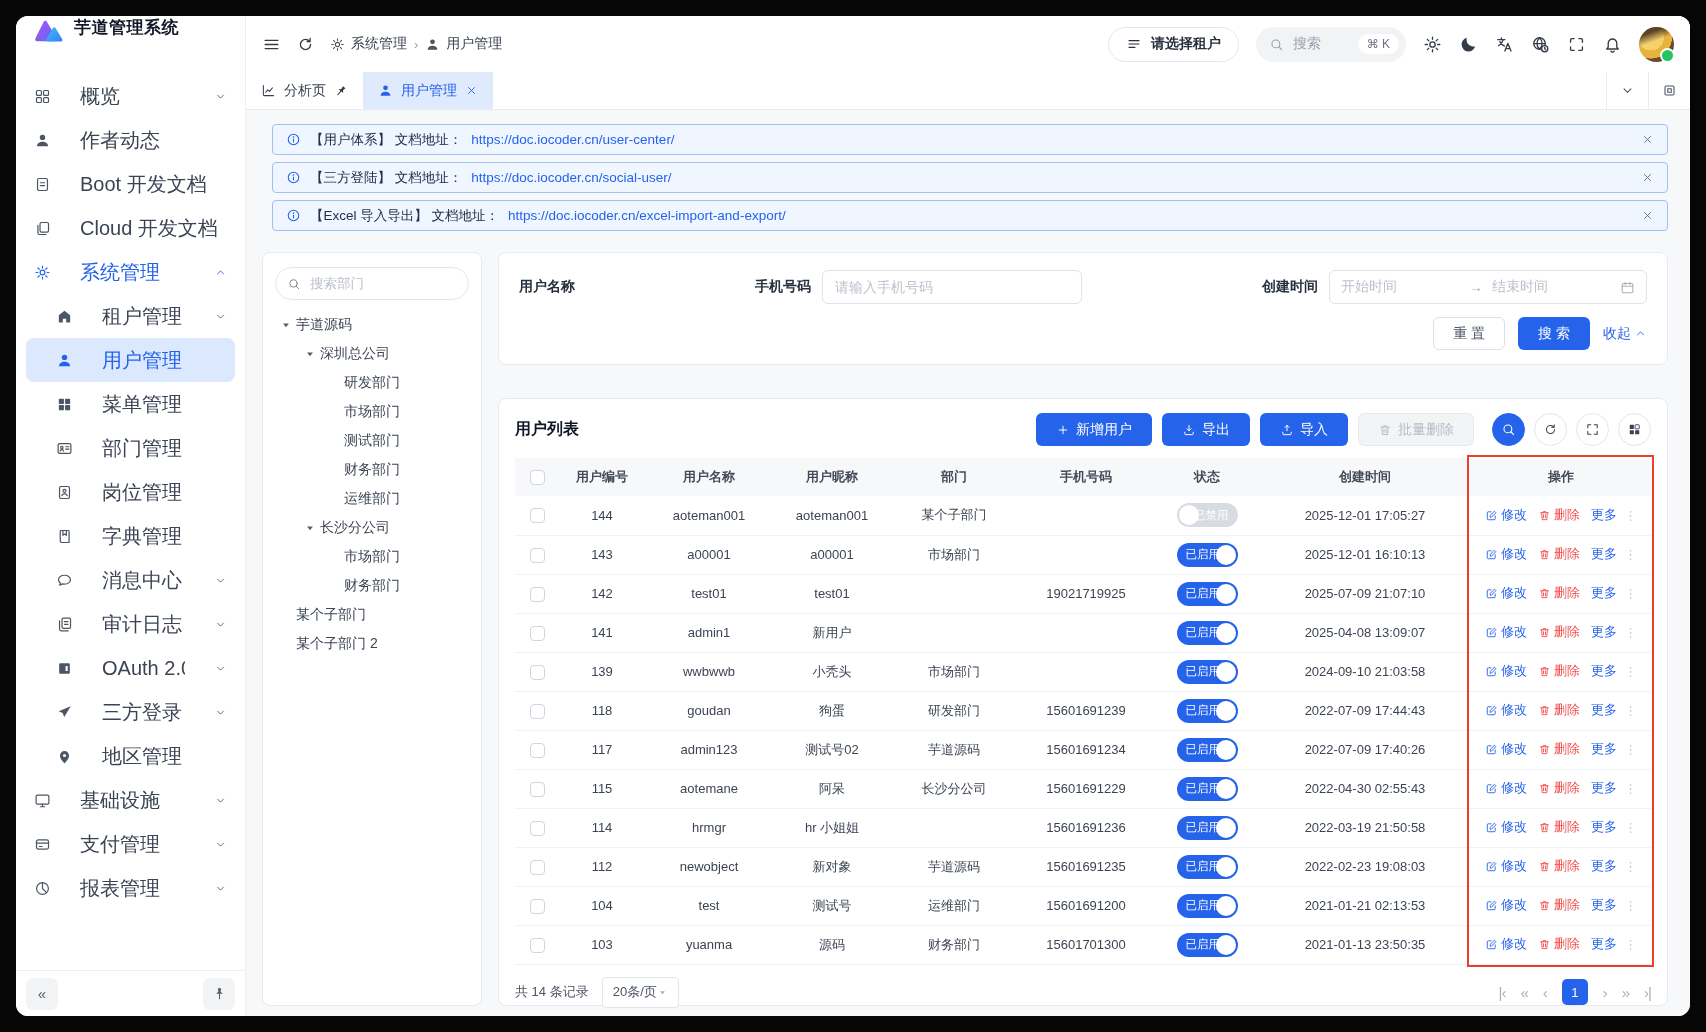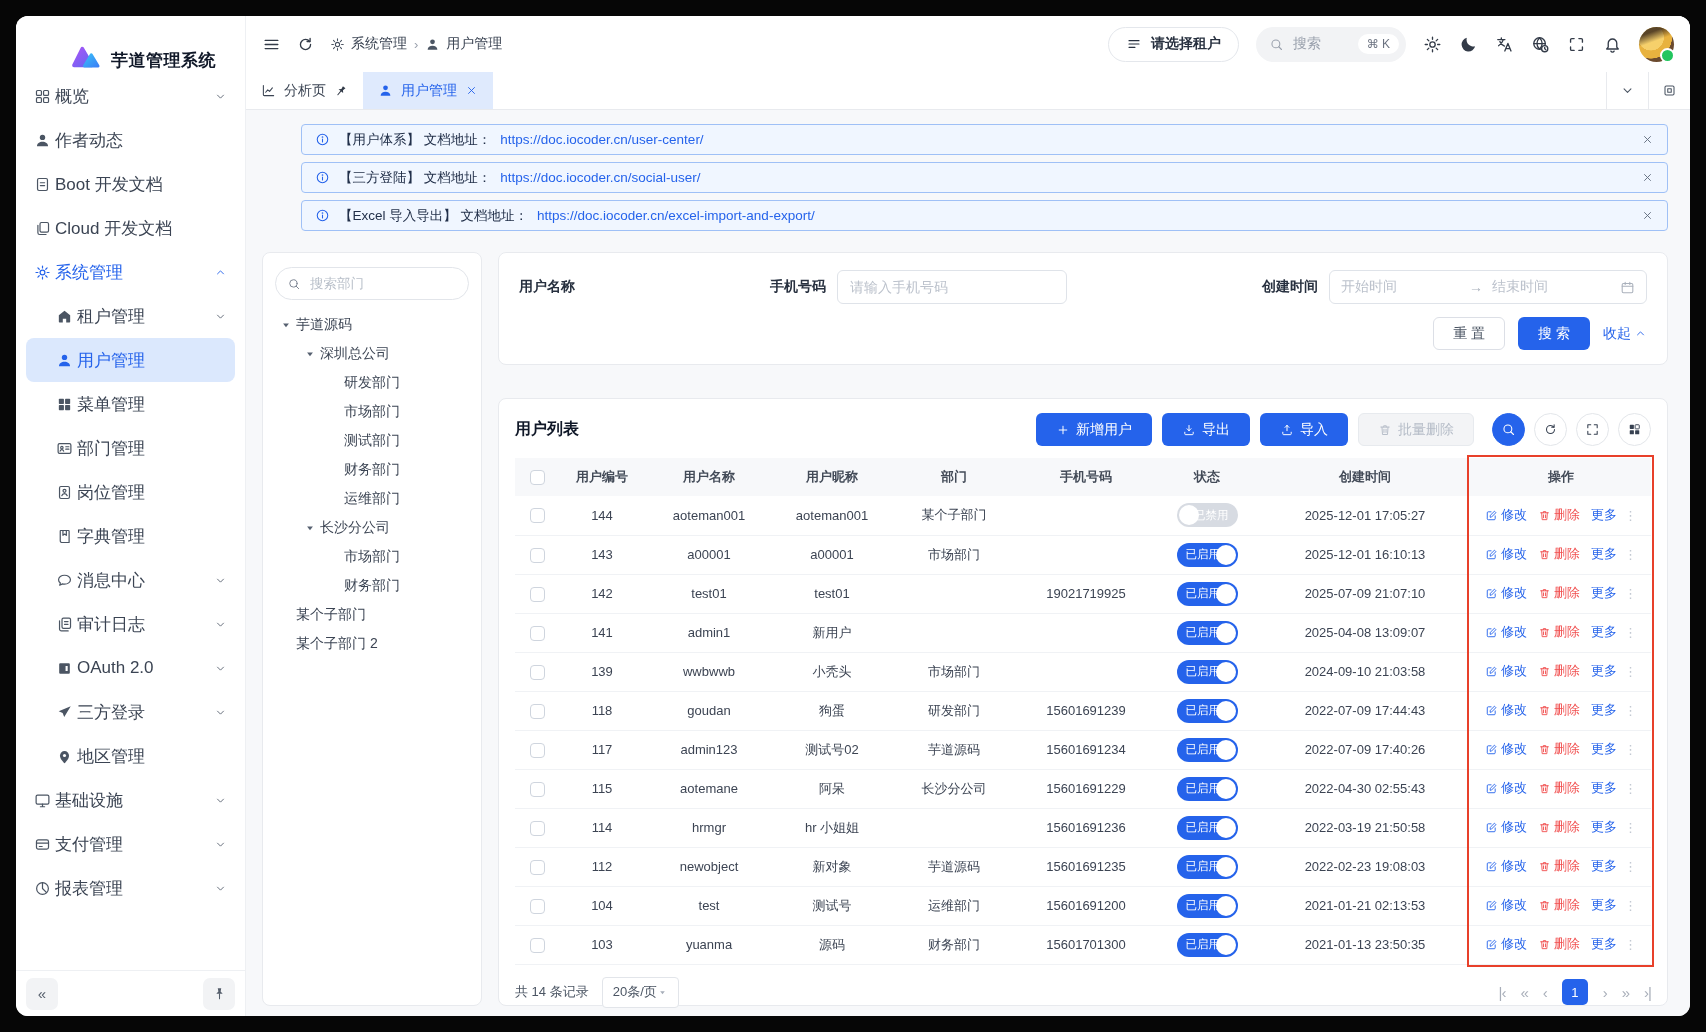--- a/index.html
+++ b/index.html
@@ -3,25 +3,25 @@
 <meta charset="utf-8">
 <style>
   html,body{margin:0;padding:0;}
   body{width:1706px;height:1032px;background:#060606;font-family:"Liberation Sans","DejaVu Sans",sans-serif;overflow:hidden;position:relative;}
   *{box-sizing:border-box;}
   .window{position:absolute;left:16px;top:16px;width:1674px;height:1000px;background:#fff;border-radius:12px;overflow:hidden;display:flex;}
   .i{display:inline-flex;width:16px;height:16px;flex:none;}
   .i svg{width:100%;height:100%;}
   
   .sidebar{width:230px;flex:none;border-right:1px solid #eef0f3;display:flex;flex-direction:column;background:#fff;}
-  .logo-row{height:56px;display:flex;align-items:flex-end;gap:10px;padding:0 18px;flex:none;margin-left:37px;}
+  .logo-row{height:56px;display:flex;align-items:flex-start;gap:10px;padding:0 18px;flex:none;}
   .logo-row .i{width:30px;height:30px;}
   .logo-text{font-size:17px;font-weight:700;color:#101828;letter-spacing:.5px;}
   .menu{flex:1;overflow:hidden;padding:2px 10px;}
-  .m-item{height:44px;display:flex;align-items:center;gap:4px;padding:0 8px;border-radius:8px;color:#3b4453;font-size:17px;cursor:pointer;}
+  .m-item{height:44px;display:flex;align-items:center;gap:29px;padding:0 8px;border-radius:8px;color:#3b4453;font-size:20px;cursor:pointer;}
   .m-item .i{width:17px;height:17px;color:#4b5563;}
   .m-item.lvl2{padding-left:30px;}
   .m-item .lbl{flex:1;white-space:nowrap;overflow:hidden;}
   .m-item .chev{width:13px;height:13px;color:#5b6472;}
   .m-item.blue{color:#2563eb;} .m-item.blue .i{color:#2563eb;}
   .m-item.active{background:#dbe8fd;color:#2563eb;}
   .m-item.active .i{color:#2563eb;}
   .sb-footer{height:46px;border-top:1px solid #eef0f3;display:flex;align-items:center;justify-content:space-between;padding:0 10px;flex:none;}
   .sb-btn{width:32px;height:32px;border-radius:7px;background:#f2f3f5;color:#555e6b;display:flex;align-items:center;justify-content:center;border:none;font-size:15px;cursor:pointer;}
   .sb-btn .i{width:15px;height:15px;}
@@ -50,21 +50,21 @@
   .tab.active{background:#dfeafd;color:#2563eb;}
   .tab.active .i{color:#2563eb;}
   .tab .t-close{width:13px;height:13px;color:#52606f;}
   .tab .t-pin{width:14px;height:14px;color:#333b48;transform:rotate(40deg);}
   .tab-ctrls{margin-left:auto;display:flex;align-items:stretch;}
   .tab-ctrl{width:42px;display:flex;align-items:center;justify-content:center;border-left:1px solid #e8eaee;color:#4b5563;cursor:pointer;}
   .tab-ctrl .i{width:15px;height:15px;}
   
   .content{flex:1;min-height:0;padding:14px 22px 10px 16px;display:flex;flex-direction:column;}
   .banners{display:flex;flex-direction:column;gap:7px;margin:0 0 21px 10px;flex:none;}
-  .banner{height:31px;border:1px solid #9fc0f6;background:#f0f6ff;border-radius:4px;display:flex;align-items:center;gap:9px;padding:0 13px;font-size:13.5px;color:#22304a;margin-left:29px;}
+  .banner{height:31px;border:1px solid #9fc0f6;background:#f0f6ff;border-radius:4px;display:flex;align-items:center;gap:9px;padding:0 13px;font-size:13.5px;color:#22304a;}
   .banner .info-i{width:15px;height:15px;color:#2563eb;}
   .b-link{color:#2563eb;text-decoration:none;cursor:pointer;}
   .b-close{margin-left:auto;width:13px;height:13px;color:#5f6b7c;cursor:pointer;display:inline-flex;}
   .b-close svg{width:100%;height:100%;}
   .body-row{flex:1;min-height:0;display:flex;gap:16px;border-radius:30px;}
   .card{background:#fff;border:1px solid #e8eaee;border-radius:8px;}
   
   .dept-card{width:220px;flex:none;padding:14px 12px;display:flex;flex-direction:column;}
   .dept-search{height:33px;border:1px solid #e2e5ea;border-radius:17px;display:flex;align-items:center;gap:7px;padding:0 11px;margin-bottom:10px;flex:none;}
   .dept-search .i{width:14px;height:14px;color:#7d8694;}
@@ -663,21 +663,21 @@
 
         <div class="right-col">
 
           <div class="card filter-card">
             <div class="filter-row">
               <div class="f-group">
                 <span class="f-label">用户名称</span>
               </div>
               <div class="f-group">
                 <span class="f-label">手机号码</span>
-                <input class="f-input" style="width: 230px;" placeholder="请输入手机号码">
+                <input class="f-input" style="width: 260px;" placeholder="请输入手机号码">
               </div>
               <div class="f-group">
                 <span class="f-label">创建时间</span>
                 <div class="date-range">
                   <span class="ph">开始时间</span>
                   <span class="arr">→</span>
                   <span class="ph">结束时间</span>
                   <span class="i" id="ic-cal">
                       <svg viewBox="0 0 24 24" fill="none" stroke="currentColor" stroke-width="1.7" stroke-linecap="round" stroke-linejoin="round">
                         <rect x="3.5" y="5.5" width="17" height="15" rx="2"></rect>

